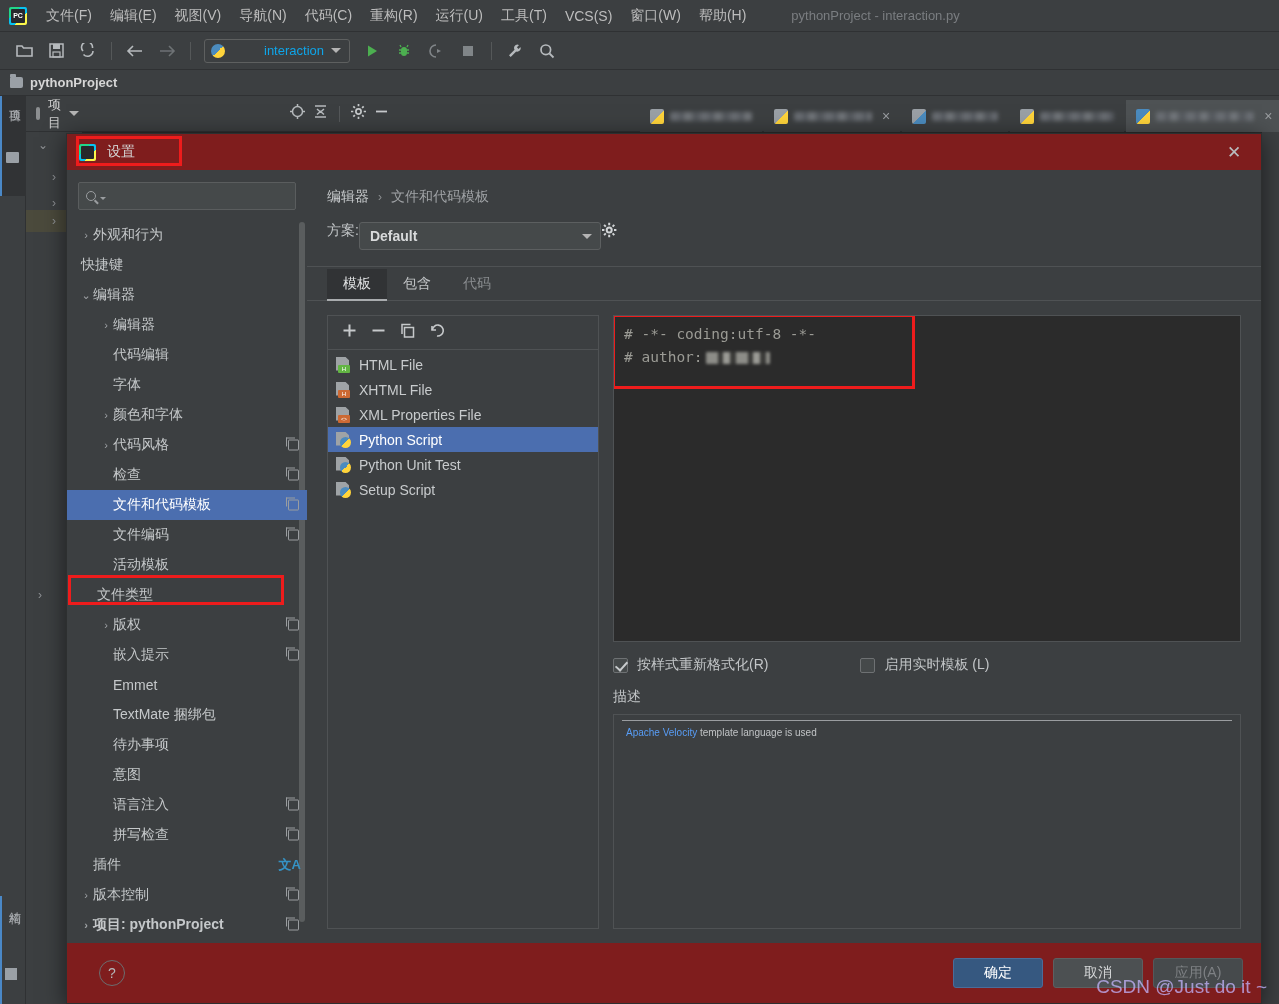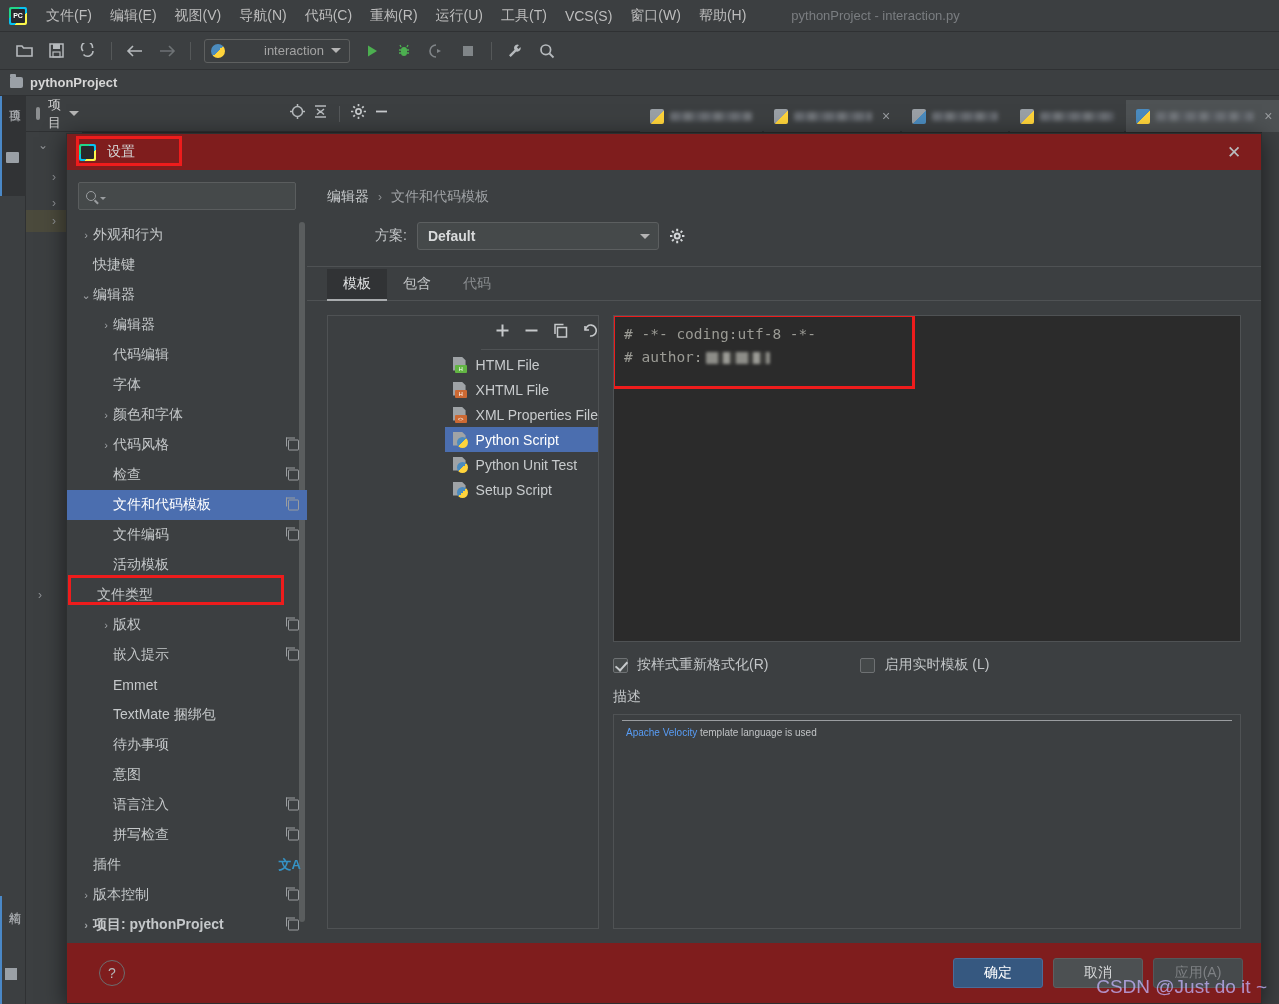--- a/index.html
+++ b/index.html
@@ -47,21 +47,21 @@
   .tb-icon {
     width: 26px; height: 26px; margin: 0 3px; display: flex;
     align-items: center; justify-content: center; cursor: default;
   }
   .tb-sep { width: 1px; height: 18px; background: #555859; margin: 0 7px; }
   .run-config {
     display: flex; align-items: center; gap: 7px; height: 24px;
     border: 1px solid #5e6060; border-radius: 3px; padding: 0 8px 0 6px;
     margin: 0 6px; background: #3c3f41;
   }
-  .run-config-label { font-size: 13px; color: #a3a3a3; padding-left: 32px; }
+  .run-config-label { font-size: 13px; color: #0ea5e9; padding-left: 32px; }
   .py-ico {
     width: 14px; height: 14px; border-radius: 50%;
     background: linear-gradient(135deg,#4b8bbe 0 50%, #ffd43b 50% 100%);
   }
   .caret-down {
     width: 0; height: 0; border-left: 5px solid transparent;
     border-right: 5px solid transparent; border-top: 5px solid #b4b4b4;
   }
 
   
@@ -225,21 +225,21 @@
   .ann-tree {
     position: absolute; left: 1px; top: 357px; width: 216px; height: 30px;
     border: 3px solid #ee1c1c; pointer-events: none; z-index: 5;
   }
 
   
   .settings-right { flex: 1; background: #3c3f41; padding: 18px 20px 0 20px; display: flex; flex-direction: column; overflow: hidden; }
   .crumbs { font-size: 14px; color: #c8cbcd; display: flex; align-items: center; gap: 9px; margin-bottom: 16px; }
   .crumbs .sep { color: #8b8e90; font-size: 12px; }
   .crumbs .muted { color: #9fa2a5; }
-  .scheme-row { display: flex; align-items: center; gap: 10px; margin-bottom: 16px; margin-left: 48px; }
+  .scheme-row { display: flex; margin-bottom: 16px; }
   .scheme-label { font-size: 14px; color: #c2c5c7; }
   .combo {
     width: 242px; height: 28px; background: #45494a; border: 1px solid #5c5f60;
     border-radius: 3px; display: flex; align-items: center; justify-content: space-between;
     padding: 0 8px 0 10px;
   }
   .combo-val { font-size: 14px; font-weight: bold; color: #d8dadb; }
   .gear {
     width: 16px; height: 16px; position: relative;
   }
@@ -250,21 +250,21 @@
   .ptab { font-size: 14px; color: #c0c3c5; padding: 6px 16px 7px; position: relative; }
   .ptab.active { background: #313335; color: #e0e2e3; }
   .ptab.active::after {
     content: ""; position: absolute; left: 0; right: 0; bottom: -1px; height: 2px; background: #a9acae;
   }
   .ptab.dim { color: #8a8d90; }
 
   .main-split { flex: 1; display: flex; gap: 14px; padding-top: 14px; padding-bottom: 14px; overflow: hidden; }
 
   
-  .tpl-panel { width: 272px; display: flex; flex-direction: column; border: 1px solid #4f5254; flex: none; align-items: flex-end; }
+  .tpl-panel { width: 272px; display: flex; flex-direction: column; border: 1px solid #4f5254; flex: none; }
   .tpl-toolbar { height: 34px; background: #3c3f41; display: flex; align-items: center; gap: 14px; padding-left: 14px;
     border-bottom: 1px solid #4f5254; }
   .tpl-list { flex: 1; background: #3c3f41; overflow: hidden; padding-top: 2px; }
   .tpl-item { height: 25px; display: flex; align-items: center; gap: 8px; padding-left: 8px; font-size: 14px; color: #c8cbcd; }
   .tpl-item.sel { background: #4b6eaf; color: #fff; }
   .file-ico { width: 15px; height: 16px; position: relative; flex: none; }
   .file-ico .sheet {
     position: absolute; left: 0; top: 0; width: 13px; height: 14px; background: #9fa3a6;
     clip-path: polygon(0 0, 70% 0, 100% 26%, 100% 100%, 0 100%);
   }
@@ -542,21 +542,21 @@
           </div>
         </div>
         <div class="tree">
           <div class="tree-scroll"></div>
           <div class="ann-tree"></div>
 
           <div class="tree-row" style="padding-left:12px">
               <span class="chev">›</span>
               <span>外观和行为</span>
             </div>
-          <div class="tree-row" style="padding-left:26px">
+          <div class="tree-row" style="padding-left:14px">
               <span>快捷键</span>
             </div>
           <div class="tree-row" style="padding-left:12px">
               <span class="chev">⌄</span>
               <span>编辑器</span>
             </div>
           <div class="tree-row" style="padding-left:32px">
               <span class="chev">›</span>
               <span>编辑器</span>
             </div>

